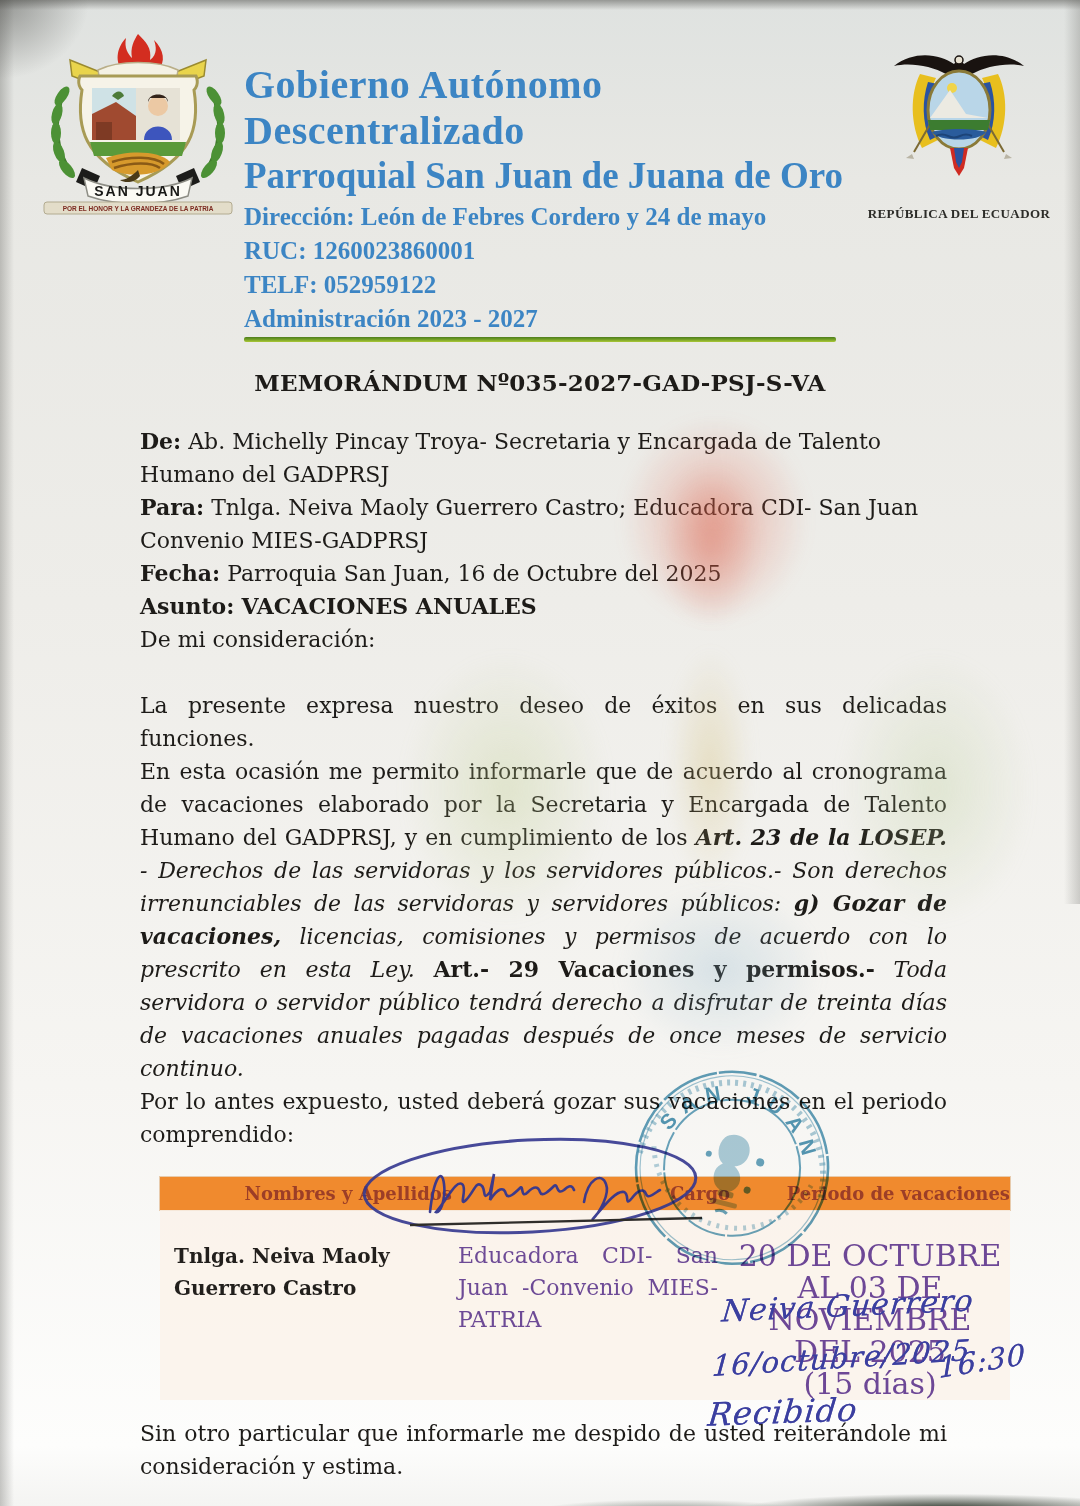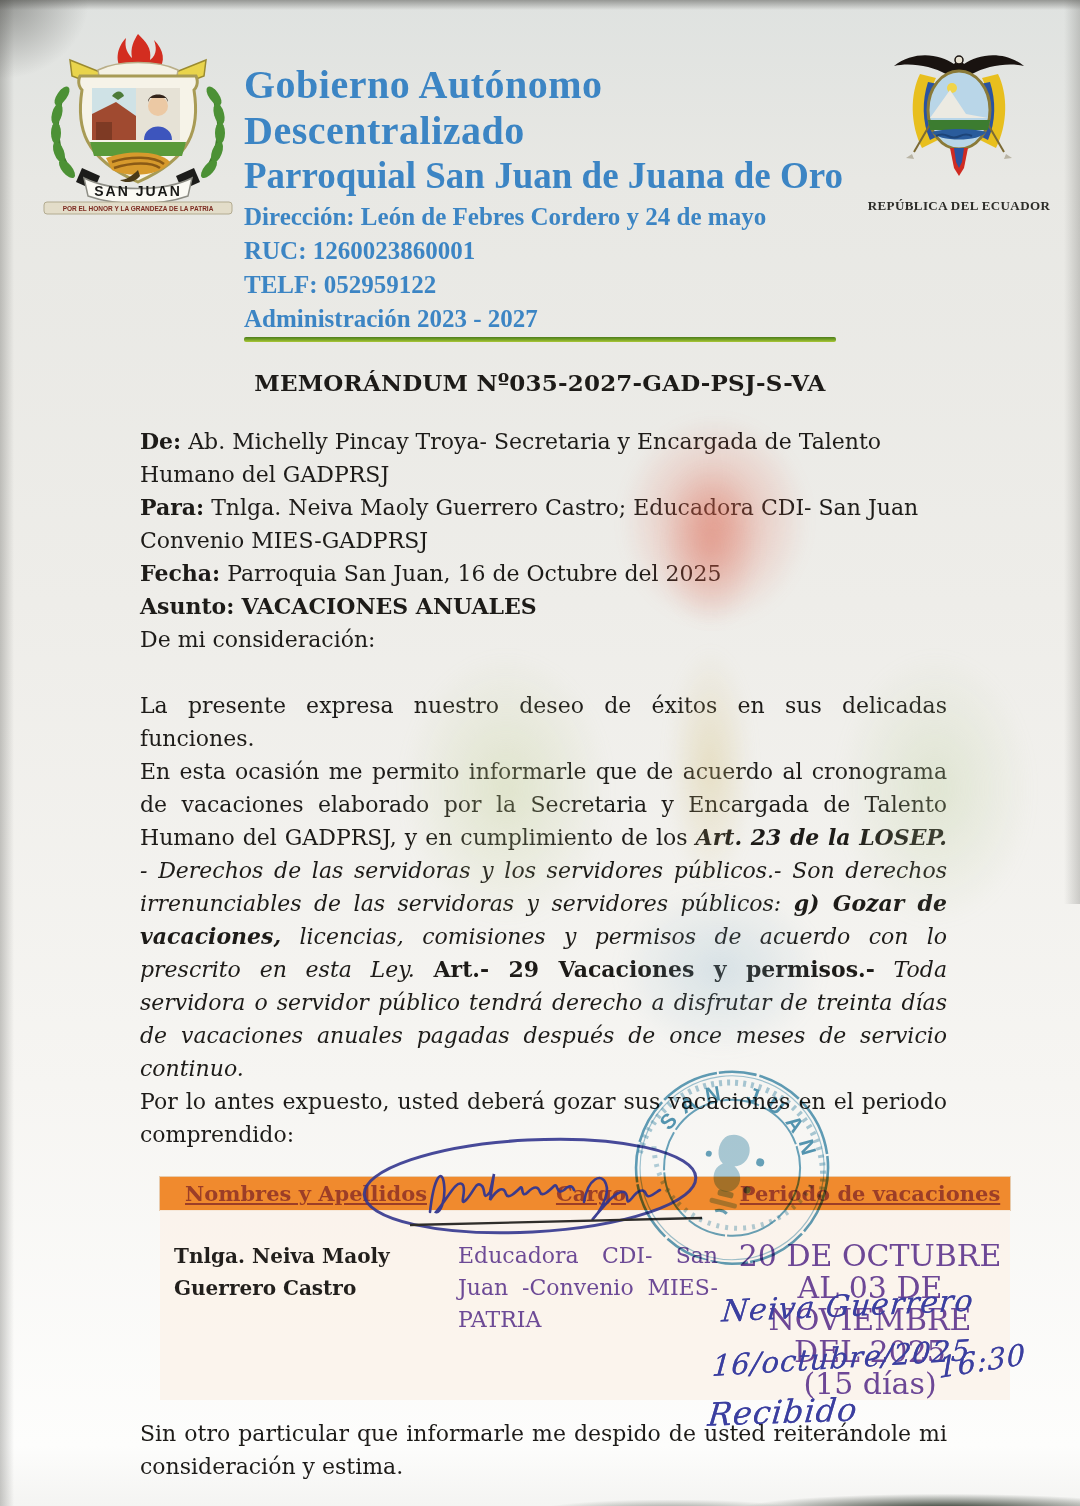--- a/index.html
+++ b/index.html
@@ -43,40 +43,40 @@
   
   .header { position:relative; display:flex; padding:30px 26px 0 42px; }
   .seal-left-wrap { width:202px; }
   .header-center { flex:1; text-align:left; padding-top:32px; color:#3c85c4;
     font-family:"Liberation Serif", serif; font-weight:bold; }
   .org1 { font-size:40px; line-height:46px; letter-spacing:.5px; }
   .org2 { font-size:37px; line-height:44px; }
   .hmeta { font-size:25px; line-height:31px; margin-top:3px; }
   .seal-right-wrap { width:190px; text-align:center; padding-top:14px; }
   .seal-caption { font-family:"Liberation Serif", serif; font-weight:bold; font-size:13px;
-    color:#2c2c28; letter-spacing:.4px; margin-top:8px; }
+    color:#2c2c28; letter-spacing:.4px; margin-top:16px; }
   .green-rule { width:592px; height:5px; margin:3px auto 0;
     background:linear-gradient(180deg,#4e7d1c 0%,#6f9c24 45%,#abc838 100%); border-radius:2px; }
 
   
   .memo-title { margin-top:27px; text-align:center; font-weight:bold; font-size:23px; letter-spacing:.2px; }
   .fields { margin:29px 133px 0 140px; font-size:22px; line-height:33px; }
   .fields p { margin:0; text-align:left; }
   .bodytext { margin:0 133px 0 140px; font-size:22px; line-height:33px; text-align:justify; }
   .salutation { margin:0; }
   .p1 { margin-top:33px; }
   .boldit { font-weight:bold; font-style:italic; }
   .it { font-style:italic; }
   .bold { font-weight:bold; }
 
   
   .vac-table { margin:26px 70px 0 160px; width:850px; }
   .vt-header { display:grid; grid-template-columns:292px 278px 280px; background:#f08a2e;
     border-top:2px solid #d8username 7a27; box-shadow:0 0 0 1px rgba(200,120,40,.35); }
-  .vt-header > div { text-align:center; font-weight:bold; font-size:21px; line-height:33px; color:#9c3e27;text-decoration:underline; }
+  .vt-header > div { text-align:right; font-weight:bold; font-size:18px; line-height:33px; color:#9c3e27; }
   .vt-row { display:grid; grid-template-columns:292px 278px 280px; background:rgba(251,242,232,.75);
     min-height:134px; }
   .cell-name { padding:30px 10px 0 14px; font-weight:bold; font-size:20px; line-height:32px; color:#221f1c; }
   .cell-cargo { padding:30px 12px 0 6px; font-size:22px; line-height:32px; color:#6d4a96; text-align:justify; }
   .cell-period { padding:30px 6px 0 6px; font-size:30px; line-height:32px; color:#6d4796; text-align:center; }
 
   .closing { margin-top:17px; }
   .atentamente { margin-top:30px; text-align:center; font-size:22px;font-style:italic; }
 
   

